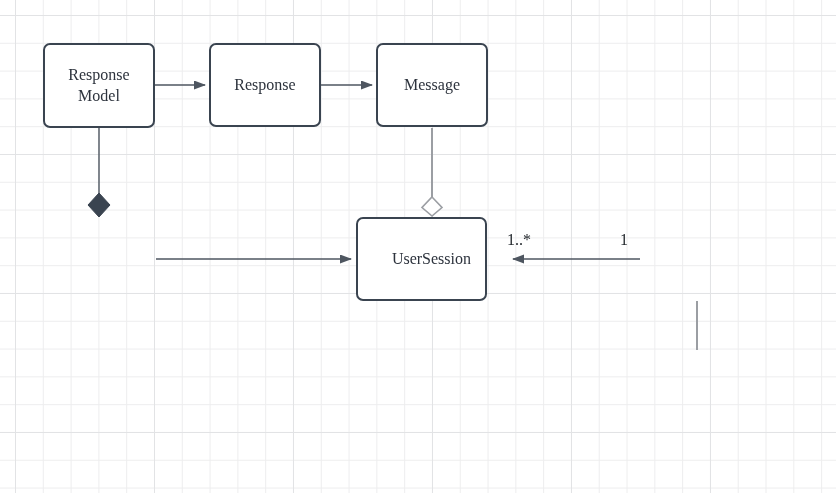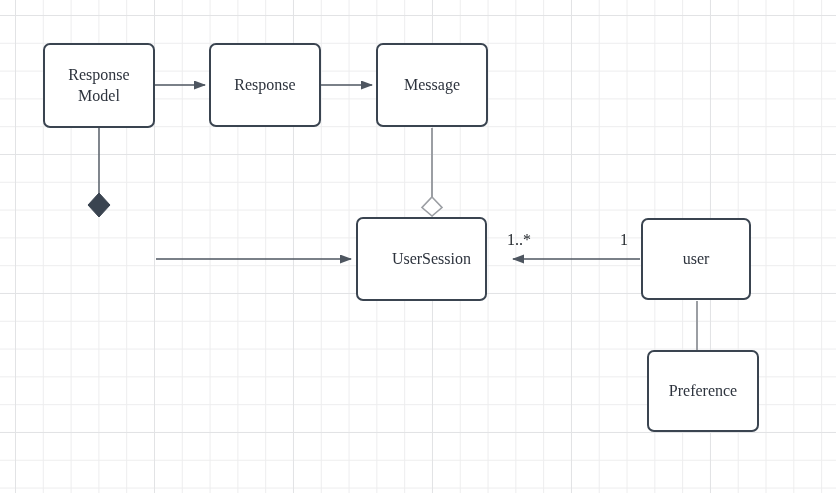--- a/index.html
+++ b/index.html
@@ -113,25 +113,19 @@
 
   <div class="node" id="node-message">
     <span class="node-label">Message</span>
   </div>
 
 
   <div class="node" id="node-usersession">
     <span class="node-label">UserSession</span>
   </div>
 
-  <div class="node" id="node-user">
-    <span class="node-label">user</span>
-  </div>
 
-  <div class="node" id="node-preference">
-    <span class="node-label">Preference</span>
-  </div>
 
   <div class="edge-label" id="label-usersession-mult">1..*</div>
 
   <div class="edge-label" id="label-user-mult">1</div>
 
 </div>
 
 </body></html>

